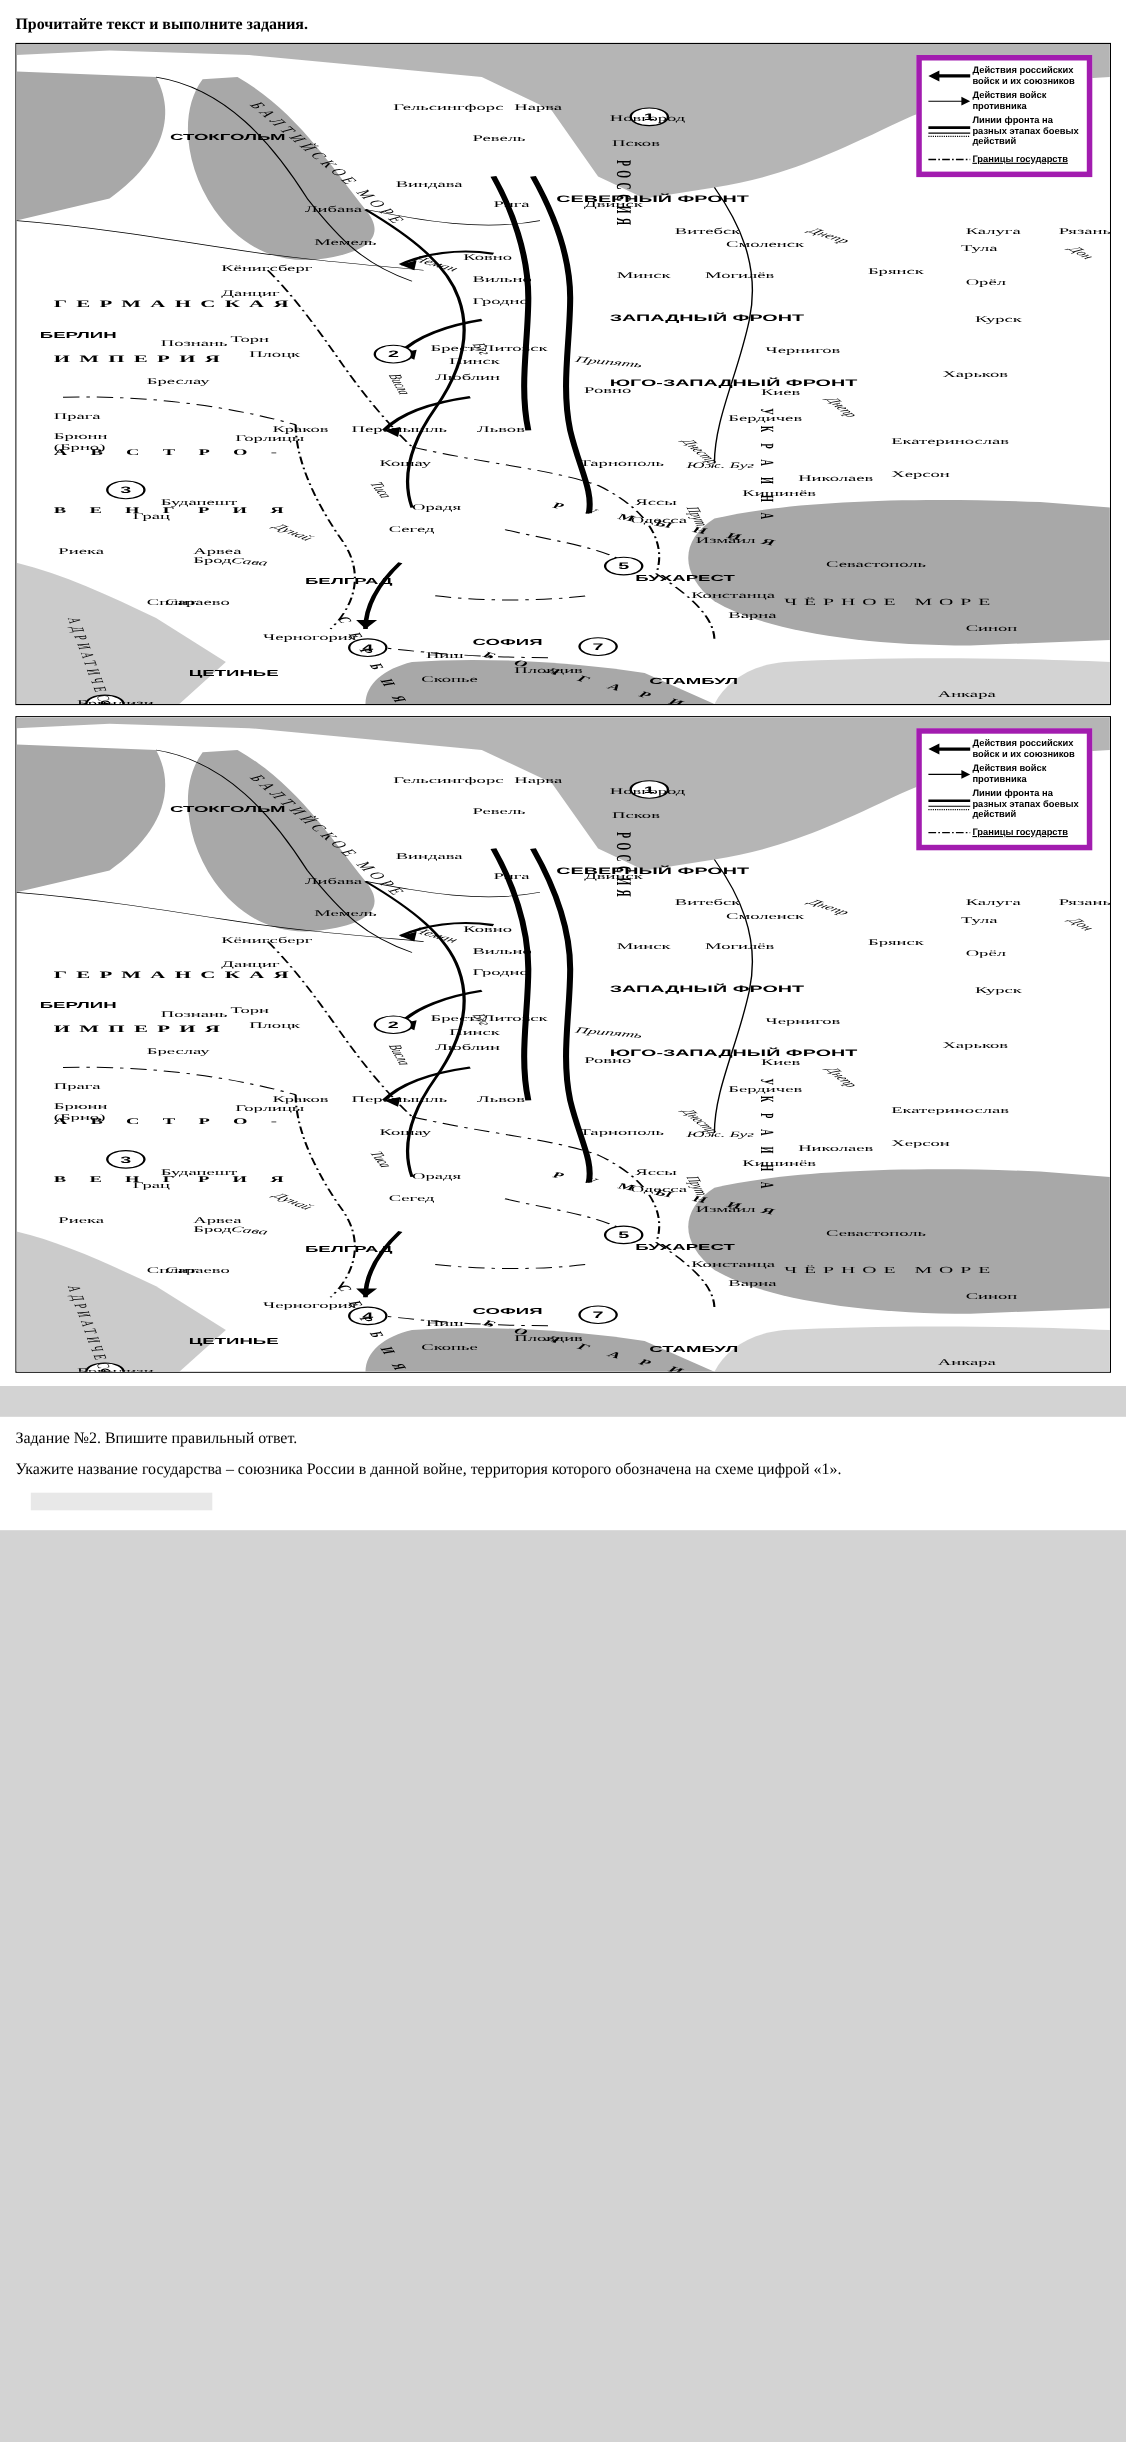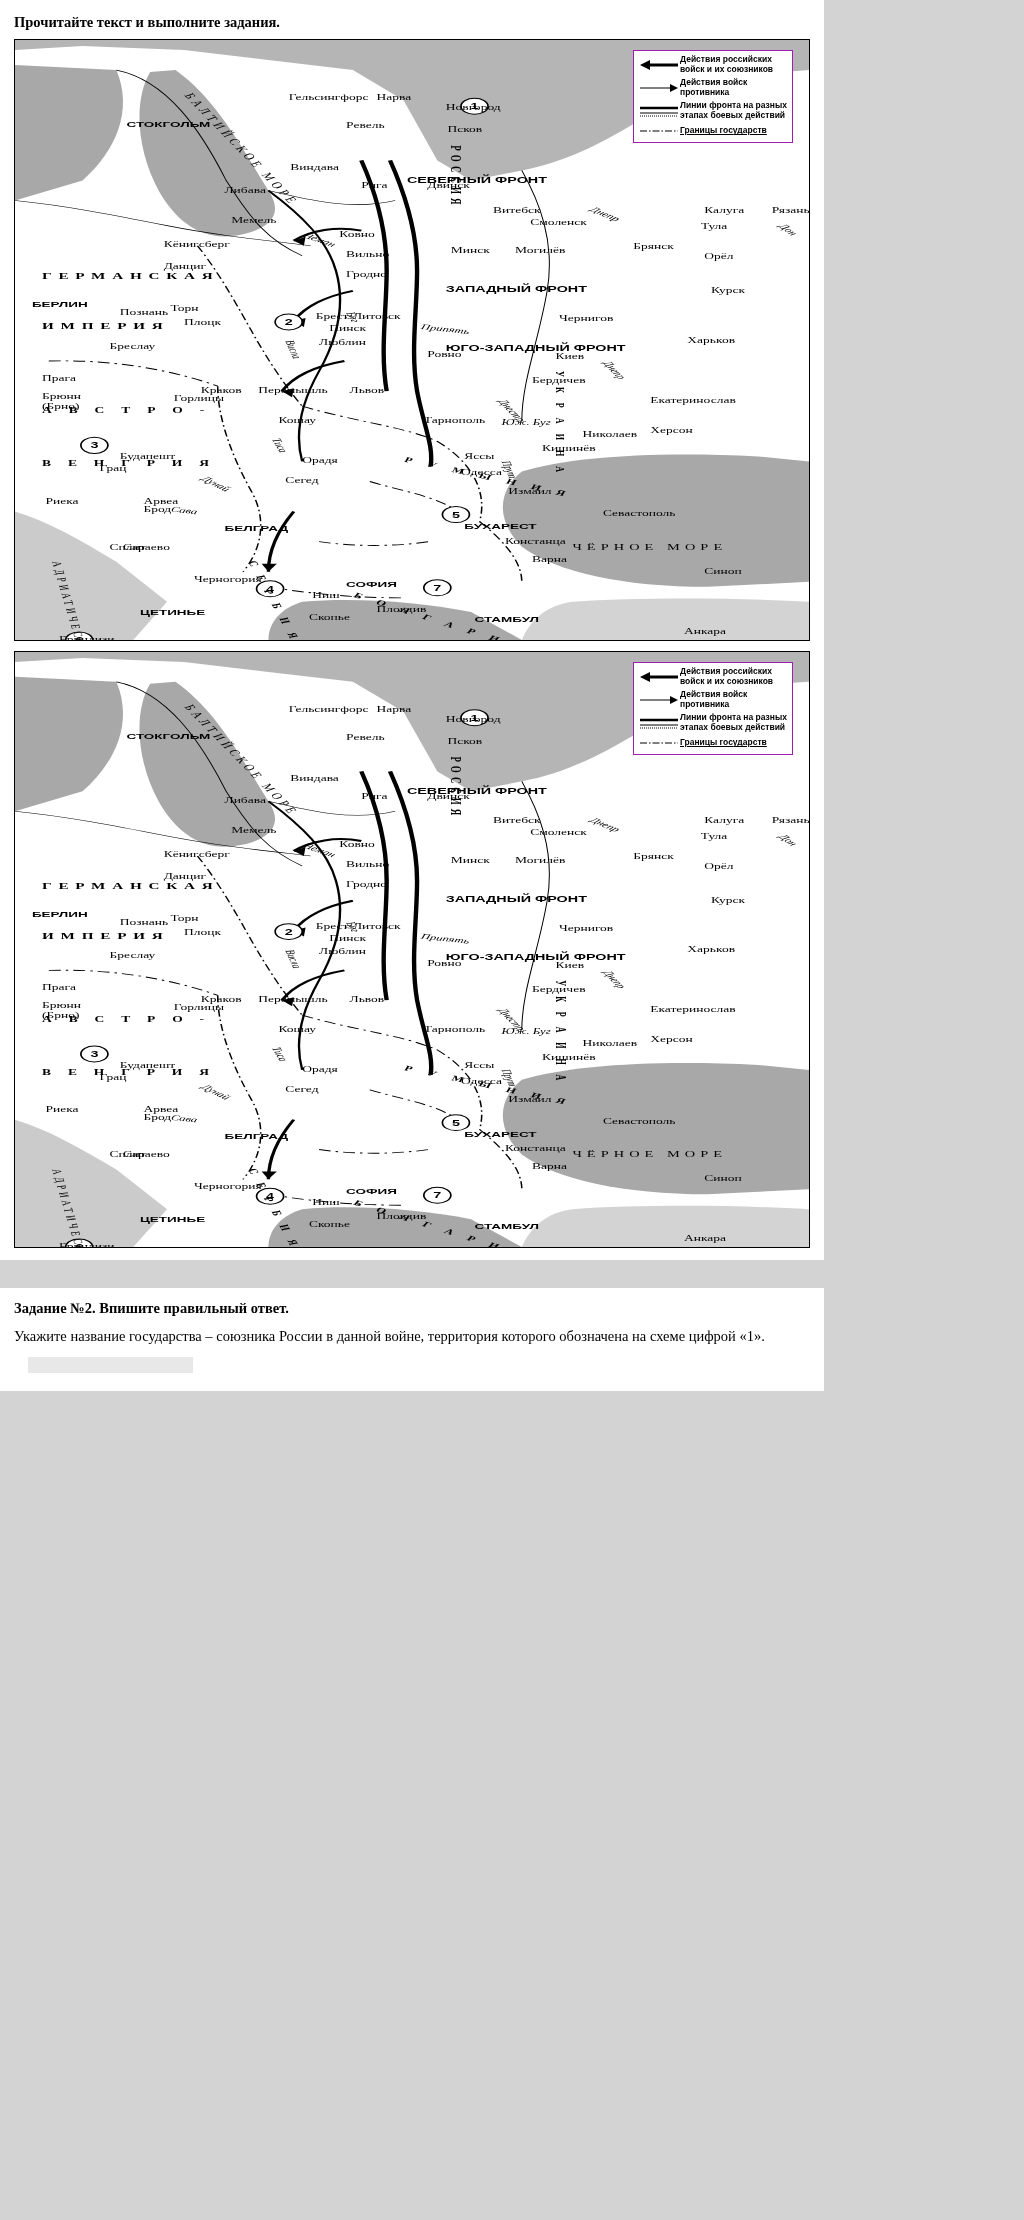--- a/index.html
+++ b/index.html
@@ -4,54 +4,54 @@
 <style>
   html,body{margin:0;padding:0;}
   body{
     width:1024px;height:2220px;
     background:#d3d3d3;
     font-family:"Liberation Serif", serif;
     position:relative;
     overflow:hidden;
   }
   .page{
-    position:absolute;left:0;top:0;width:824px;background:#ffffff;
+    position:absolute;left:0;top:0;width:1024px;background:#ffffff;
   }
   .white-area{background:#fff;}
   .task-title{
     font-family:"Liberation Serif", serif;
     font-weight:bold;font-size:14.5px;color:#000;
     padding:14px 0 8px 14px;
   }
   .map-wrap{
     position:relative;margin:0 14px;
     border:1px solid #000;
     background:#fff;
   }
   .map-wrap.first{height:600px;}
   .map-wrap.second{height:595px;}
   .map-svg{display:block;width:100%;height:100%;}
   .legend{
     position:absolute;right:16px;top:10px;
-    width:160px;border:1px solid #a21caf;background:#fff;
+    width:160px;border:5px solid #a21caf;background:#fff;
     padding:4px 4px 4px 4px;box-sizing:border-box;
   }
   .legend-row{display:flex;align-items:center;margin-bottom:4px;}
   .legend-row:last-child{margin-bottom:0;text-decoration:underline;}
   .legend-key{width:42px;flex:0 0 42px;height:14px;position:relative;}
   .legend-label{
     font-family:"Liberation Sans", sans-serif;
     font-size:8.5px;line-height:9.5px;font-weight:bold;color:#000;
   }
   .sep-band{
     position:absolute;left:0;width:1024px;height:28px;background:#d3d3d3;
   }
   .task2-title{
     font-family:"Liberation Serif", serif;
-    font-weight:bold;font-size:14.5px;color:#000;
+    font-weight:normal;font-size:14.5px;color:#000;
     padding:12px 0 6px 14px;
   }
   .task2-text{
     font-family:"Liberation Serif", serif;
     font-size:14.5px;color:#000;padding:4px 14px 8px 14px;line-height:18px;
   }
   .answer-box{
     margin:4px 0 0 28px;width:165px;height:16px;background:#e8e8e8;
   }
   .mlabel{font-family:"Liberation Serif", serif;font-size:8px;fill:#000;}

